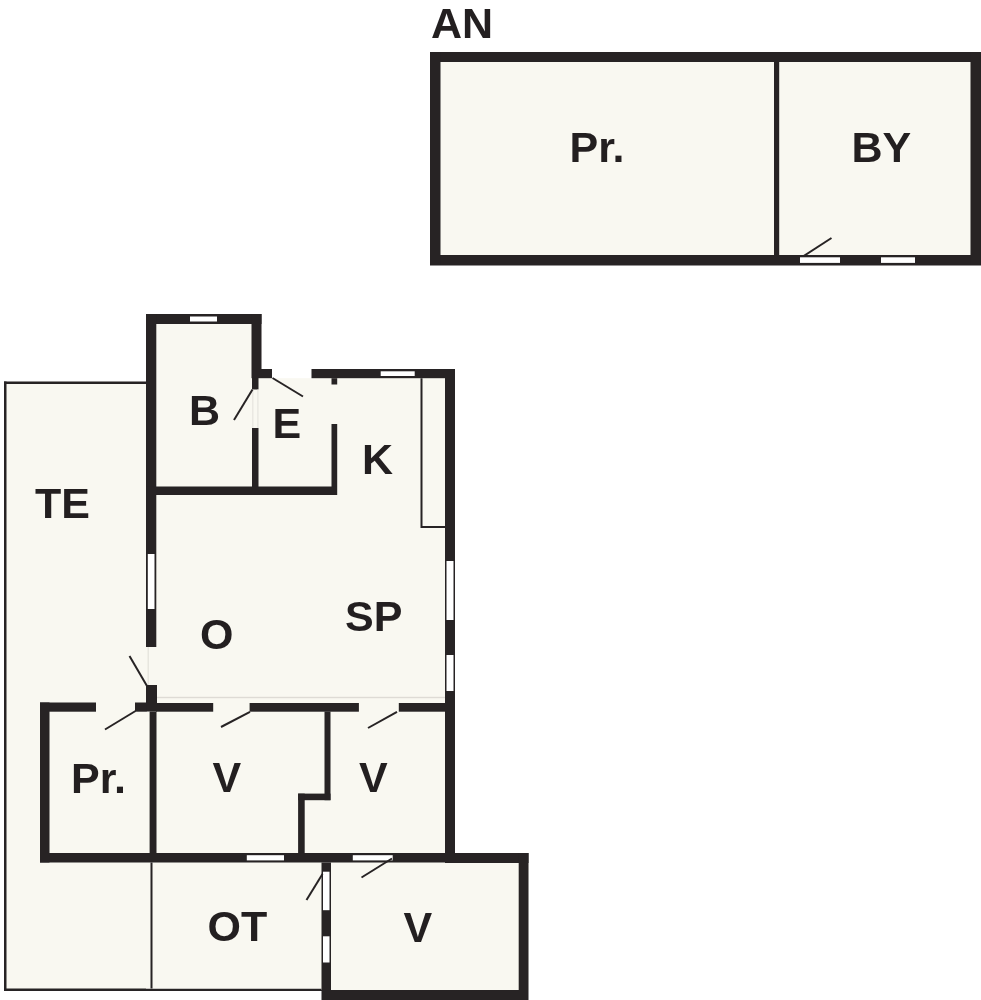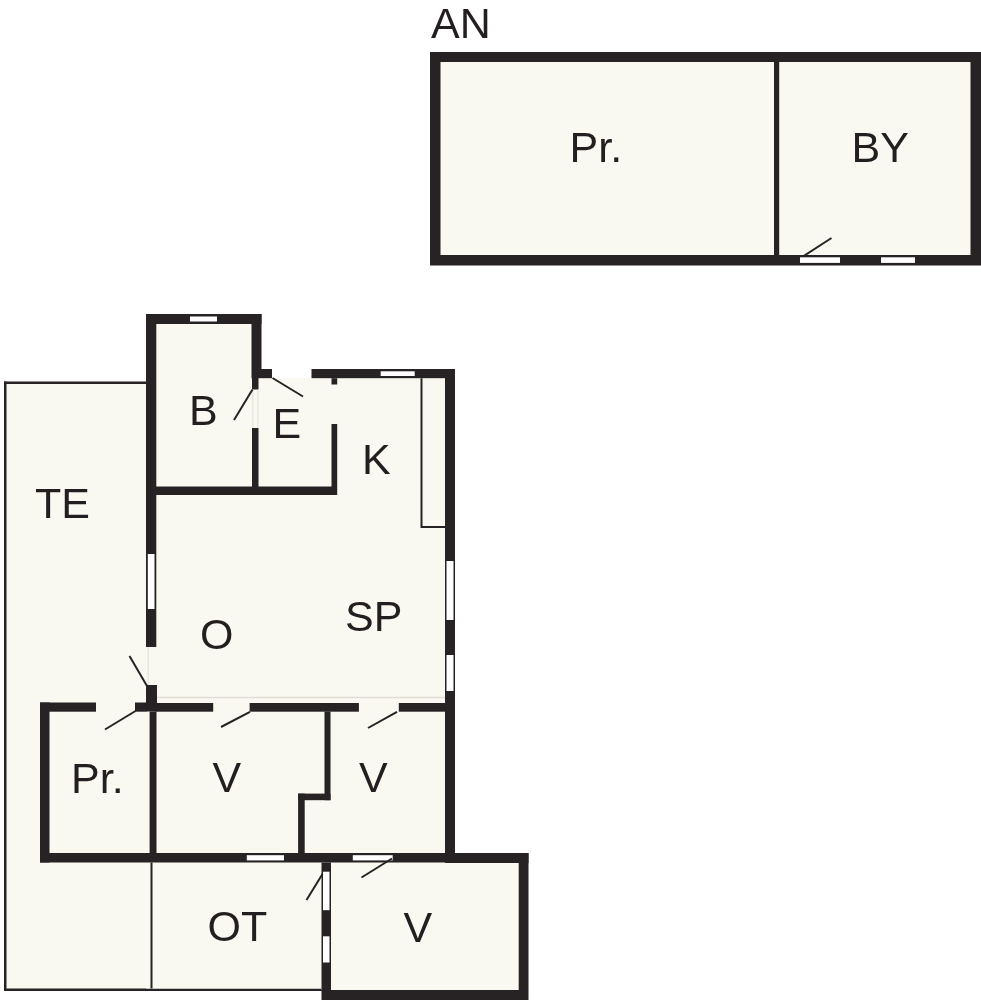--- a/index.html
+++ b/index.html
@@ -1,16 +1,16 @@
 <!DOCTYPE html>
 <html><head>
 <meta charset="utf-8">
 <style>
   html,body{margin:0;padding:0;background:#ffffff;}
-  #plan{width:816px;height:1000px;position:relative;}
+  #plan{width:816px;height:1000px;position:relative;font-weight:bold;}
   svg{display:block;}
   text{font-family:"Liberation Sans", sans-serif;font-size:43px;fill:#231f20;}
 </style>
 </head>
 <body>
 <div id="plan">
 <svg width="981" height="1000" viewBox="0 0 981 1000" xmlns="http://www.w3.org/2000/svg">
 
 <rect x="0" y="0" width="981" height="1000" fill="#ffffff"></rect>
 

